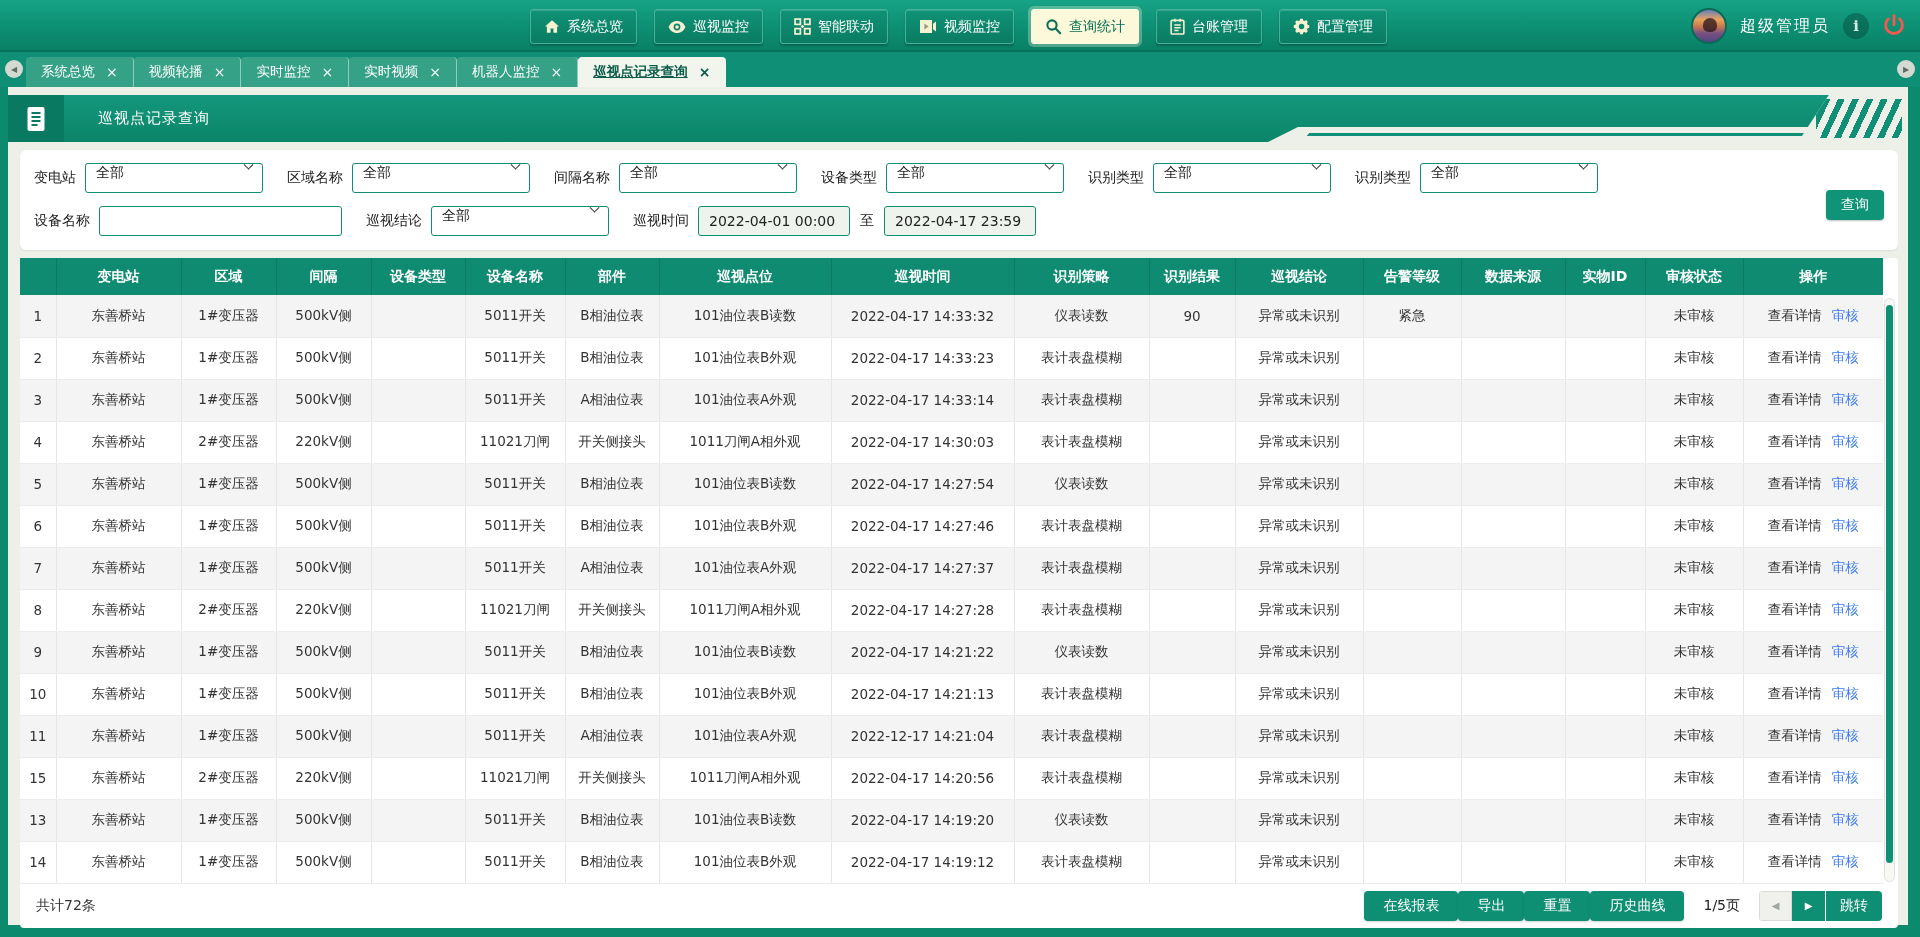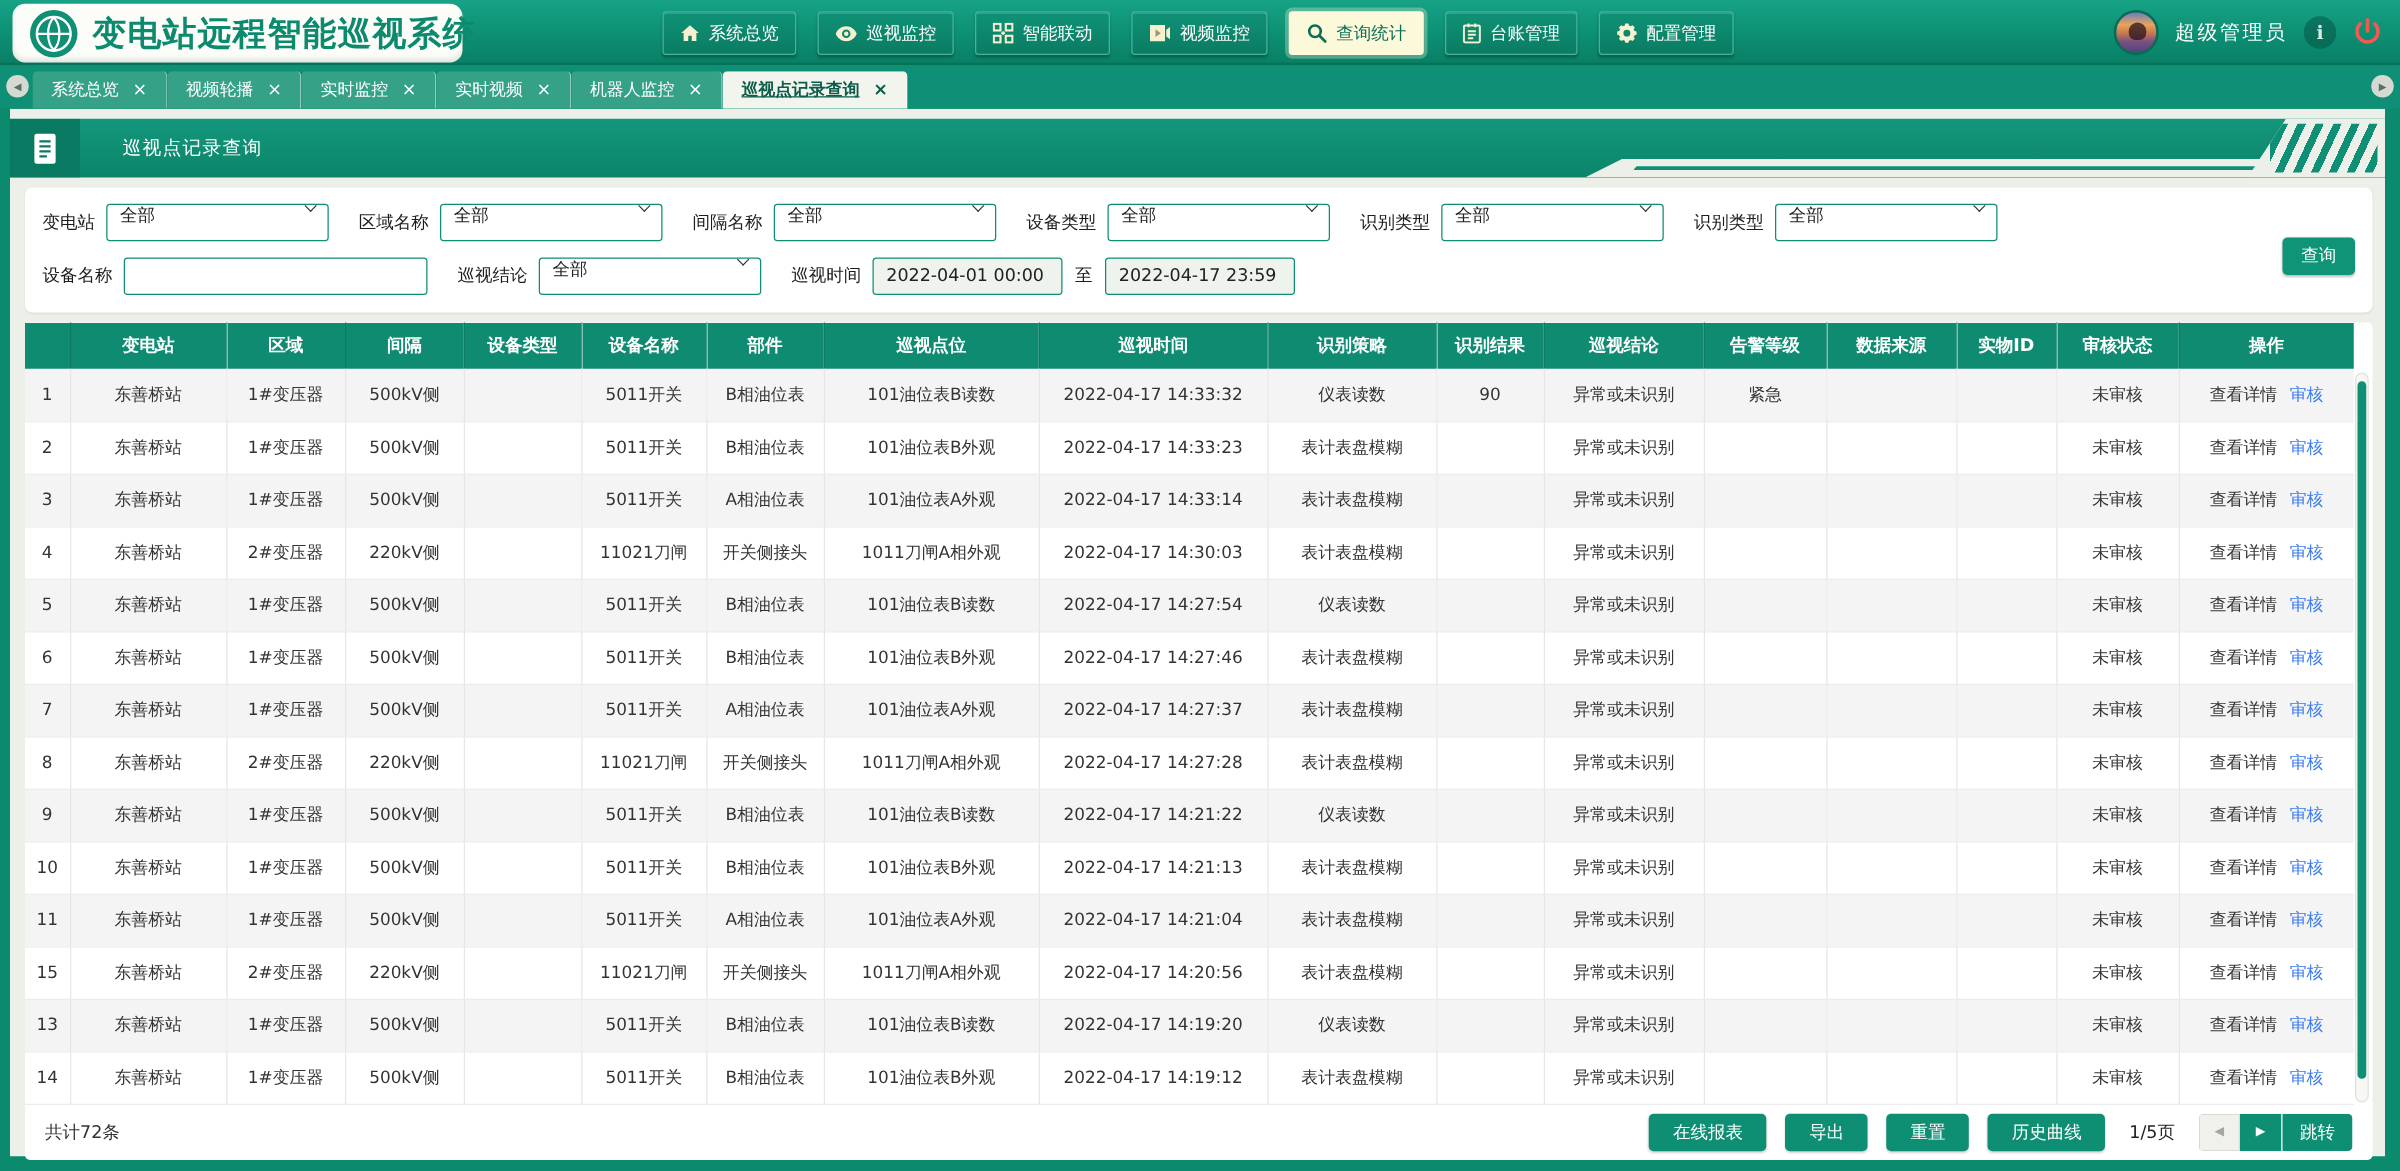--- a/index.html
+++ b/index.html
@@ -114,30 +114,20 @@
     display:flex; align-items:center; justify-content:center; font-size:10px; cursor:pointer; }
   .pg-next { width:33px; background:#0e8e73; color:#fff; display:flex; align-items:center;
     justify-content:center; font-size:10px; cursor:pointer; }
   .pg-jump { padding:0 14px; background:#0e8e73; color:#fff; display:flex; align-items:center;
     font-size:14px; cursor:pointer; margin-left:1px; }
 </style>
 </head>
 <body>
 
 <div class="topbar">
-  <div class="logo-box">
-    <span style="display:flex;">
-      <svg width="40" height="40" viewBox="0 0 40 40">
-        <circle cx="20" cy="20" r="19" fill="#0f8f74"></circle>
-        <circle cx="20" cy="20" r="13.5" fill="none" stroke="#fff" stroke-width="2"></circle>
-        <path d="M7 20h26M20 7c6 6 6 20 0 26M20 7c-6 6-6 20 0 26" fill="none" stroke="#fff" stroke-width="1.8"></path>
-      </svg>
-    </span>
-    <span class="app-title">变电站远程智能巡视系统</span>
-  </div>
   <div class="main-nav">
       <div class="nav-btn">
         <span class="nicon">
           <svg width="16" height="16" viewBox="0 0 16 16" fill="currentColor">
             <path d="M8 1.2 1 7.4h1.9v6.4h3.7V9.6h2.8v4.2h3.7V7.4H15z"></path>
           </svg>
         </span>
         <span>系统总览</span>
       </div>
       <div class="nav-btn">
@@ -562,21 +552,21 @@
             </tr>
             <tr class="odd">
               <td>11</td>
               <td>东善桥站</td>
               <td>1#变压器</td>
               <td>500kV侧</td>
               <td></td>
               <td>5011开关</td>
               <td>A相油位表</td>
               <td>101油位表A外观</td>
-              <td>2022-04-17 14:21:04</td>
+              <td>2022-12-17 14:21:04</td>
               <td>表计表盘模糊</td>
               <td></td>
               <td>异常或未识别</td>
               <td></td>
               <td></td>
               <td></td>
               <td>未审核</td>
               <td><span class="op-view">查看详情</span><span class="op-review">审核</span></td>
             </tr>
             <tr class="even">
@@ -638,21 +628,21 @@
             </tr>
           </tbody>
       </table>
       <div class="vscroll">
         <div class="vthumb"></div>
       </div>
 
       <div class="table-footer">
         <span class="total-text">共计72条</span>
         <div class="controls">
-          <span id="footer-buttons" style="display:flex; gap:15px;">
+          <span id="footer-buttons" style="display:flex; ">
               <span class="gbtn">在线报表</span>
               <span class="gbtn">导出</span>
               <span class="gbtn">重置</span>
               <span class="gbtn">历史曲线</span>
             </span>
           <span class="page-ind">1/5页</span>
           <div class="pager">
             <span class="pg-prev">◀</span>
             <span class="pg-next">▶</span>
             <span class="pg-jump">跳转</span>

